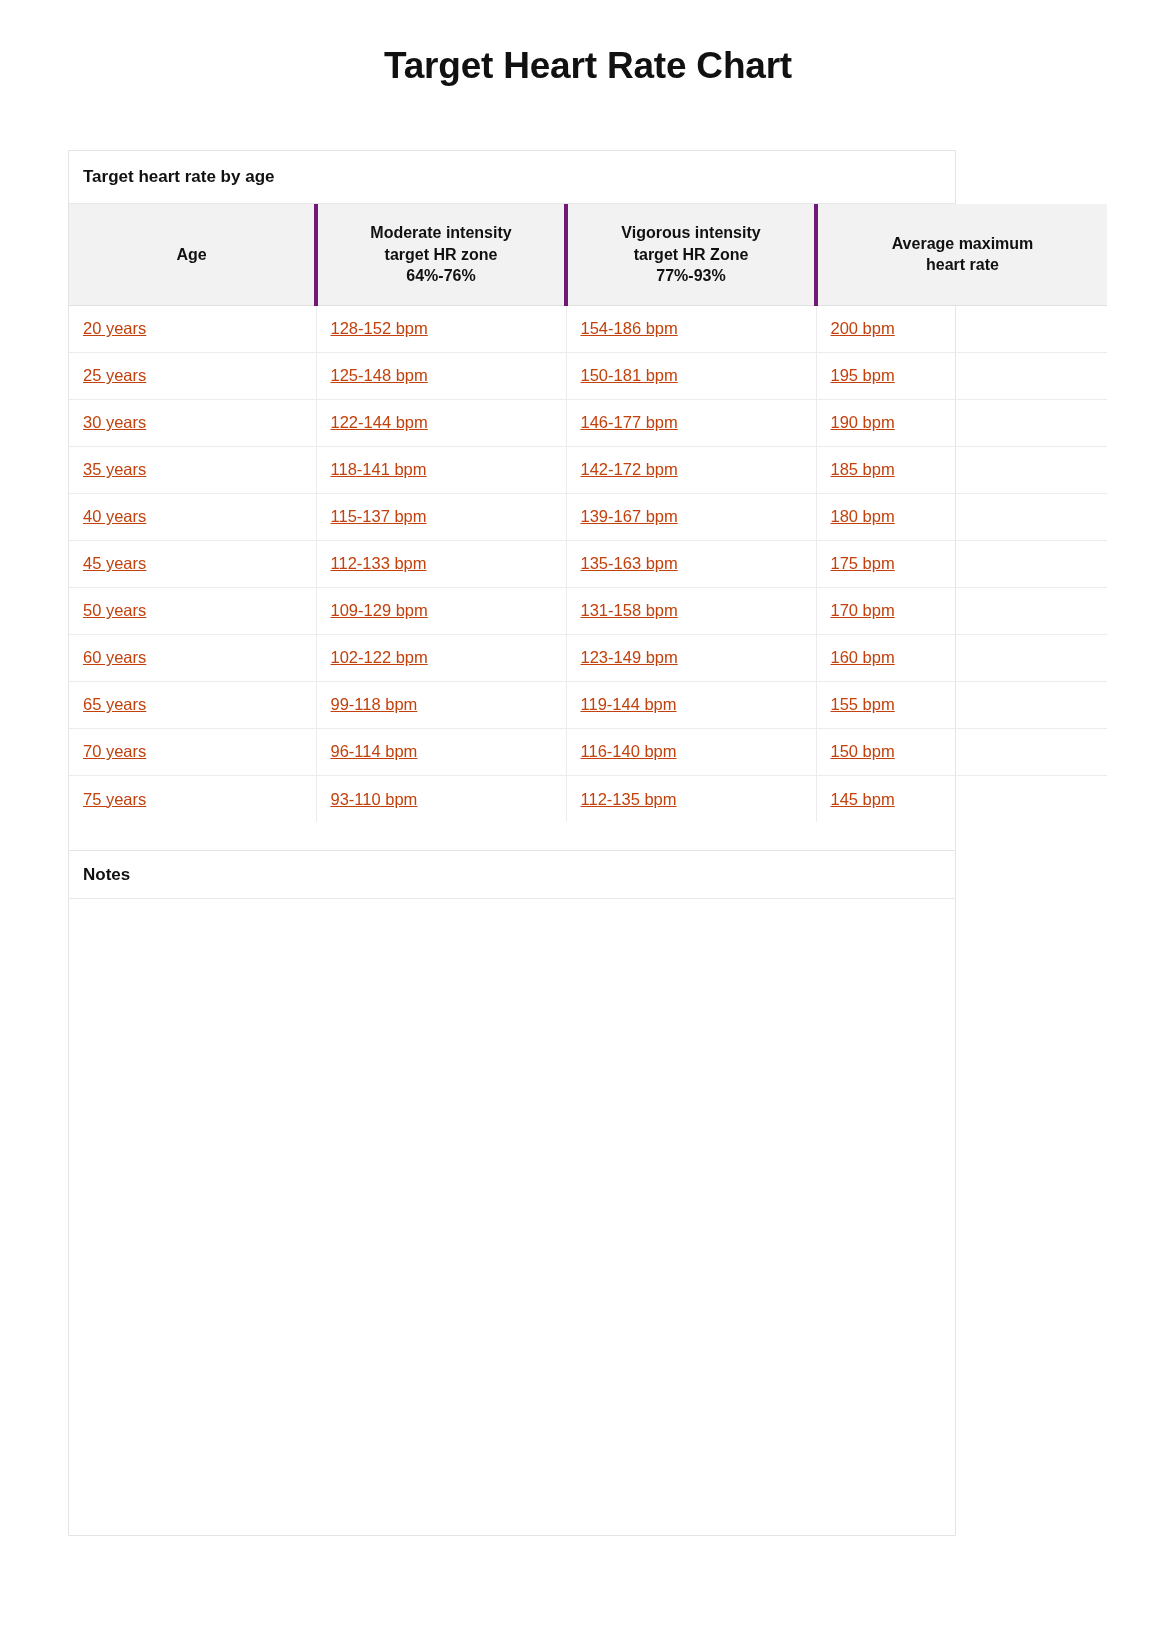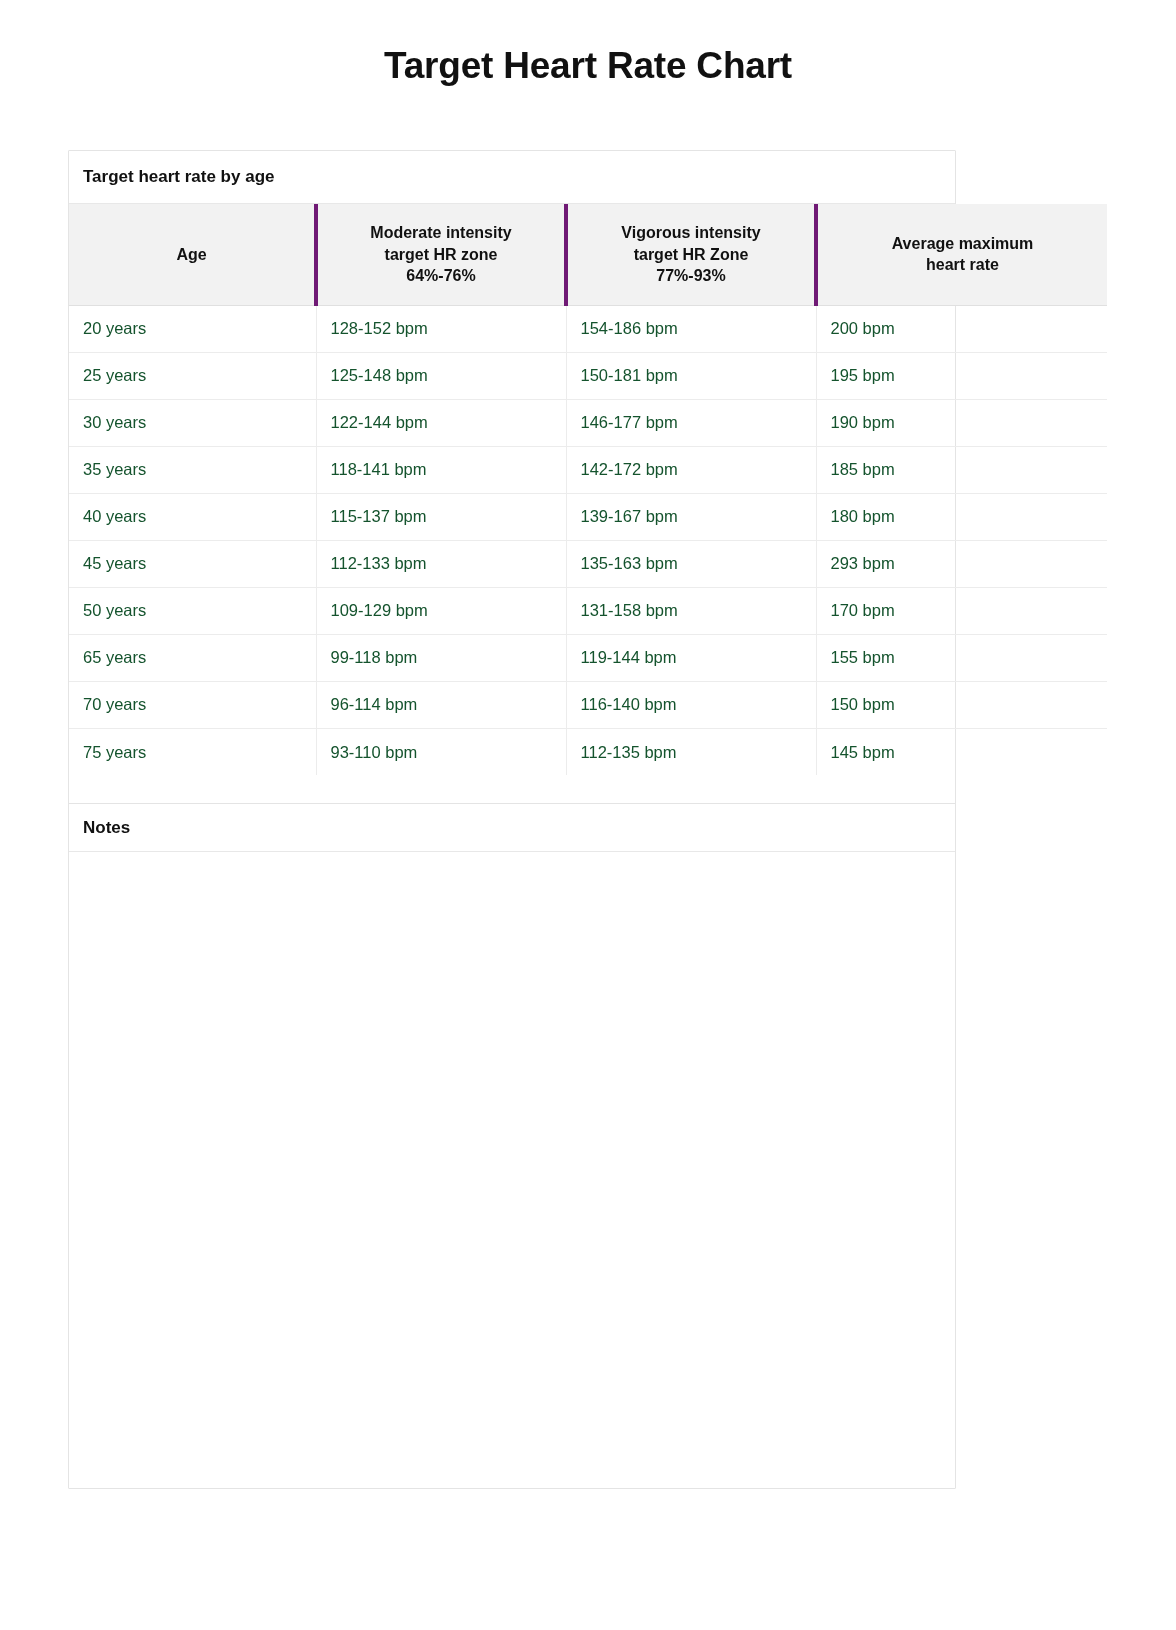--- a/index.html
+++ b/index.html
@@ -74,28 +74,29 @@
     vertical-align: middle;
     padding: 18px 12px;
     border-right: 4px solid #701a75;
     border-bottom: 1px solid #e0e0e0;
     line-height: 1.35;
   }
   table.hr-table thead th:last-child { border-right: none; margin-left: 16px; }
 
   table.hr-table tbody td {
     font-size: 16.5px;
-    color: #14532d;
+    color: #c2410c;
     text-align: left;
     vertical-align: middle;
     padding: 13px 14px;
     height: 47px;
     border-right: 1px solid #ececec;
     border-bottom: 1px solid #ececec;
     white-space: nowrap;
+    text-decoration: underline;
   }
   table.hr-table tbody td:last-child { border-right: none; }
   table.hr-table tbody tr:last-child td { border-bottom: none; }
 
   .notes-header {
     padding: 14px 14px 13px 14px;
     font-size: 17px;
     font-weight: bold;
     color: #111111;
     background: #ffffff;
@@ -176,29 +177,35 @@
         <tr>
           <td>40 years</td>
           <td>115-137 bpm</td>
           <td>139-167 bpm</td>
           <td>180 bpm</td>
         </tr>
         <tr>
           <td>45 years</td>
           <td>112-133 bpm</td>
           <td>135-163 bpm</td>
-          <td>293 bpm</td>
+          <td>175 bpm</td>
         </tr>
         <tr>
           <td>50 years</td>
           <td>109-129 bpm</td>
           <td>131-158 bpm</td>
           <td>170 bpm</td>
         </tr>
         <tr>
+          <td>60 years</td>
+          <td>102-122 bpm</td>
+          <td>123-149 bpm</td>
+          <td>160 bpm</td>
+        </tr>
+        <tr>
           <td>65 years</td>
           <td>99-118 bpm</td>
           <td>119-144 bpm</td>
           <td>155 bpm</td>
         </tr>
         <tr>
           <td>70 years</td>
           <td>96-114 bpm</td>
           <td>116-140 bpm</td>
           <td>150 bpm</td>

